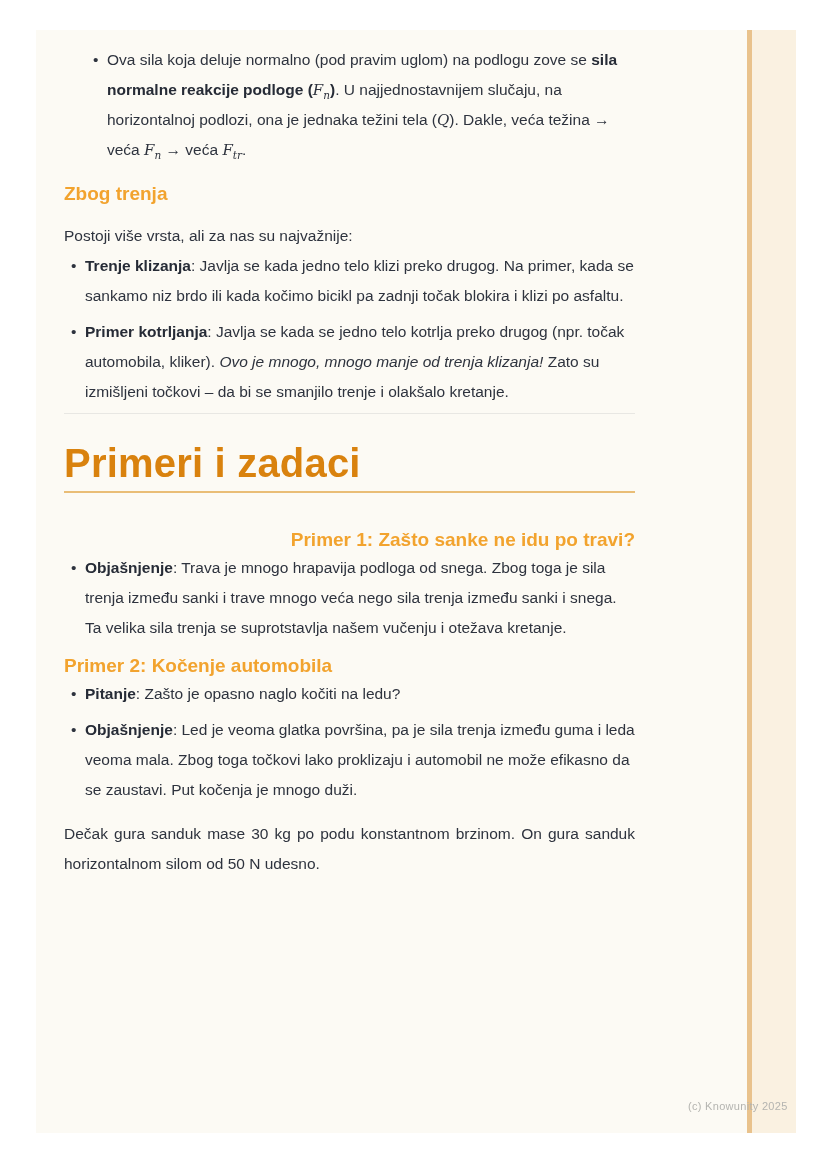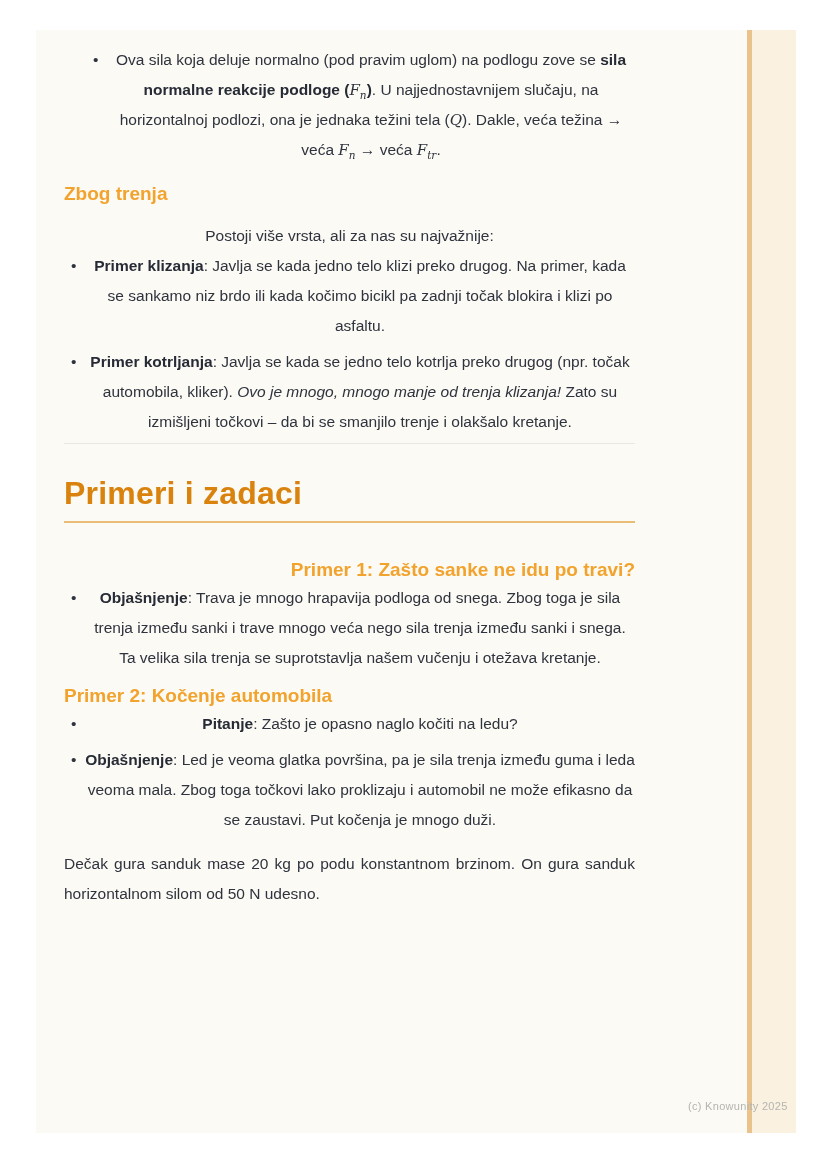--- a/index.html
+++ b/index.html
@@ -51,21 +51,20 @@
     letter-spacing: 0.3px;
     color: #b4b4b0;
     z-index: 5;
     white-space: nowrap;
   }
   p, li {
     font-size: 15.5px;
     line-height: 30px;
     color: #2e333e;
     margin: 0;
-    text-align: center;
   }
   p { margin-top: 14px; }
   p.justify { text-align: justify; }
   ul.blist {
     list-style: none;
     margin: 0;
     padding: 0 0 0 8px;
   }
   ul.blist.nested { padding-left: 30px; }
   ul.blist > li {
@@ -93,21 +92,21 @@
     line-height: 0;
   }
   .osub {
     font-size: 19px;
     font-weight: 700;
     color: #f2a32e;
     margin: 0;
     line-height: 26px;
   }
   .h1main {
-    font-size: 32px;
+    font-size: 40px;
     font-weight: 800;
     color: #d9820e;
     margin: 0;
     line-height: 38px;
     letter-spacing: 0.2px;
   }
   .title-underline {
     width: 571px;
     height: 2px;
     background: #e9bd76;
@@ -142,21 +141,21 @@
 
     <ul class="blist nested">
       <li><span>Ova sila koja deluje normalno (pod pravim uglom) na podlogu zove se </span><strong>sila normalne reakcije podloge (</strong><span class="math"><span>F</span><sub>n</sub></span><strong>)</strong><span>. U najjednostavnijem slučaju, na horizontalnoj podlozi, ona je jednaka težini tela (</span><span class="math">Q</span><span>). Dakle, veća težina → veća </span><span class="math"><span>F</span><sub>n</sub></span><span> → veća </span><span class="math"><span>F</span><sub>tr</sub></span><span>.</span></li>
     </ul>
 
     <h3 class="osub mt-h3vrste">Zbog trenja</h3>
 
     <p class="mt-para14">Postoji više vrsta, ali za nas su najvažnije:</p>
 
     <ul class="blist mt-list6">
-      <li><strong>Primer klizanja</strong><span>: Javlja se kada jedno telo klizi preko drugog. Na primer, kada se sankamo niz brdo ili kada kočimo bicikl pa zadnji točak blokira i klizi po asfaltu.</span></li>
+      <li><strong>Trenje klizanja</strong><span>: Javlja se kada jedno telo klizi preko drugog. Na primer, kada se sankamo niz brdo ili kada kočimo bicikl pa zadnji točak blokira i klizi po asfaltu.</span></li>
       <li><strong>Primer kotrljanja</strong><span>: Javlja se kada se jedno telo kotrlja preko drugog (npr. točak automobila, kliker). </span><em class="note">Ovo je mnogo, mnogo manje od trenja klizanja!</em><span> Zato su izmišljeni točkovi – da bi se smanjilo trenje i olakšalo kretanje.</span></li>
     </ul>
 
     <hr class="divider mt-hr">
 
     <h1 class="h1main mt-h1">Primeri i zadaci</h1>
     <div class="title-underline"></div>
 
     <h2 class="osub mt-h2primer1">Primer 1: Zašto sanke ne idu po travi?</h2>
 
@@ -167,21 +166,21 @@
 
     <h2 class="osub mt-h2primer2">Primer 2: Kočenje automobila</h2>
 
 
     <ul class="blist mt-list12">
       <li><strong>Pitanje</strong><span>: Zašto je opasno naglo kočiti na ledu?</span></li>
       <li><strong>Objašnjenje</strong><span>: Led je veoma glatka površina, pa je sila trenja između guma i leda veoma mala. Zbog toga točkovi lako proklizaju i automobil ne može efikasno da se zaustavi. Put kočenja je mnogo duži.</span></li>
     </ul>
 
 
-    <p class="justify mt-para14">Dečak gura sanduk mase 20 kg po podu konstantnom brzinom. On gura sanduk horizontalnom silom od 50 N udesno.</p>
+    <p class="justify mt-para14">Dečak gura sanduk mase 30 kg po podu konstantnom brzinom. On gura sanduk horizontalnom silom od 50 N udesno.</p>
 
   </div>
 
   <div class="side-line"></div>
   <div class="side-strip"></div>
 
   <div class="watermark">(c) Knowunity 2025</div>
 
 </div>
 

